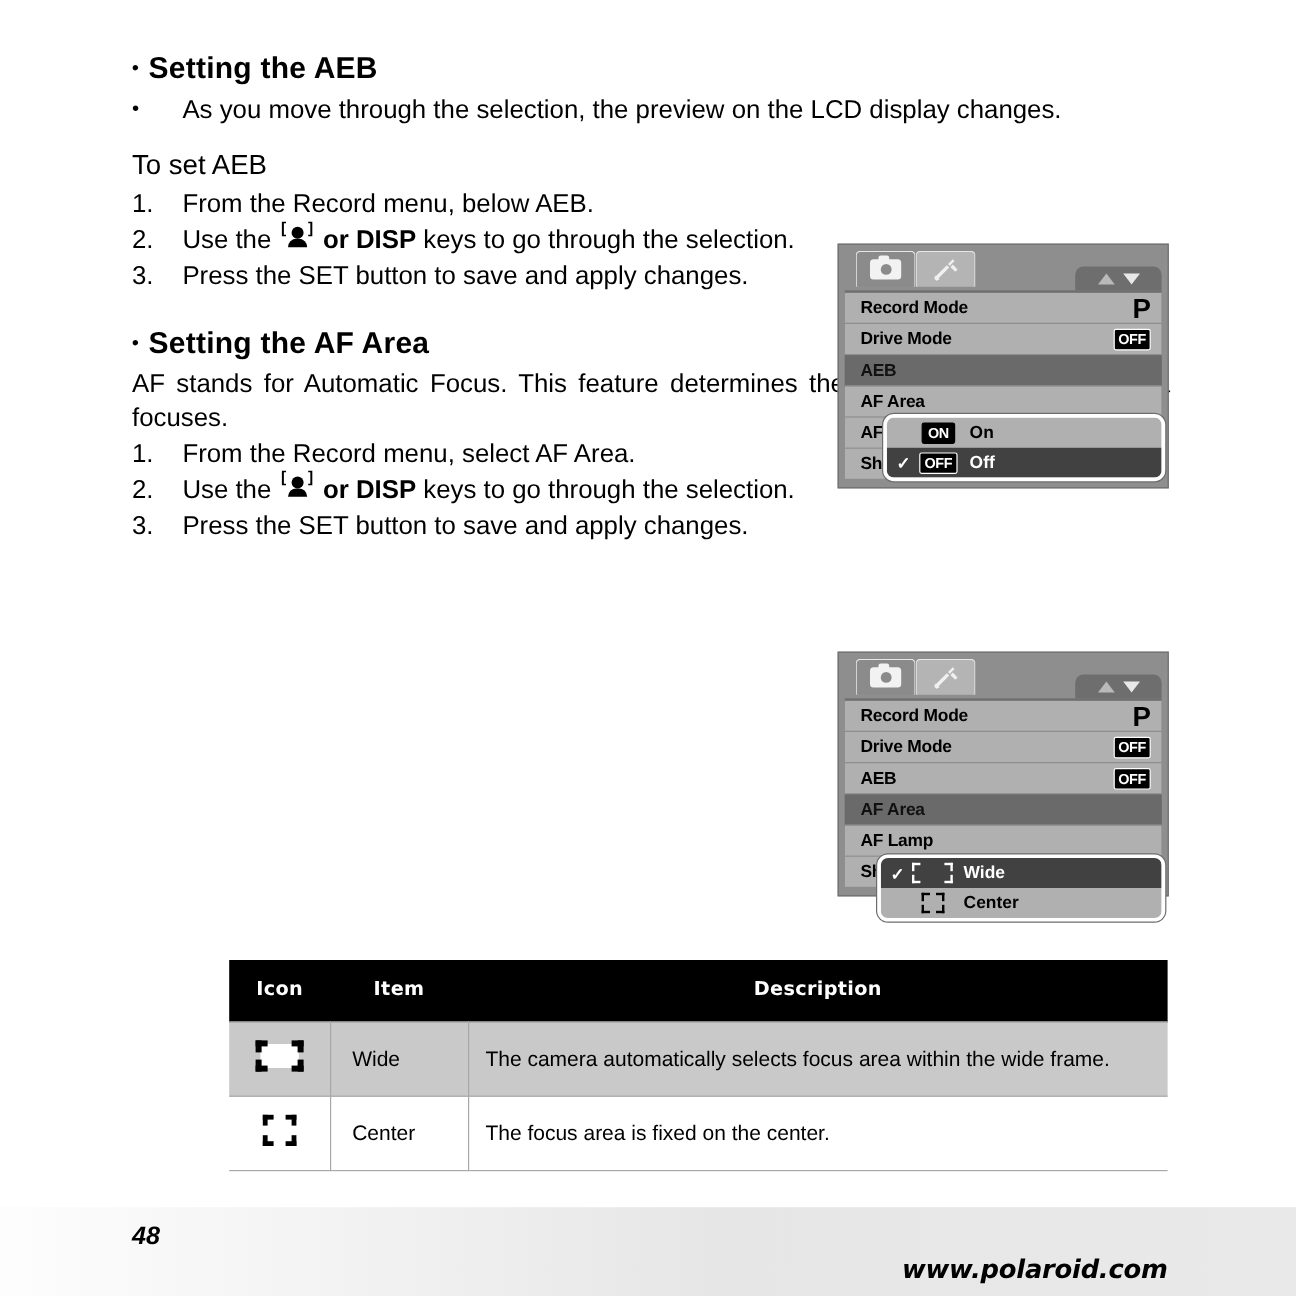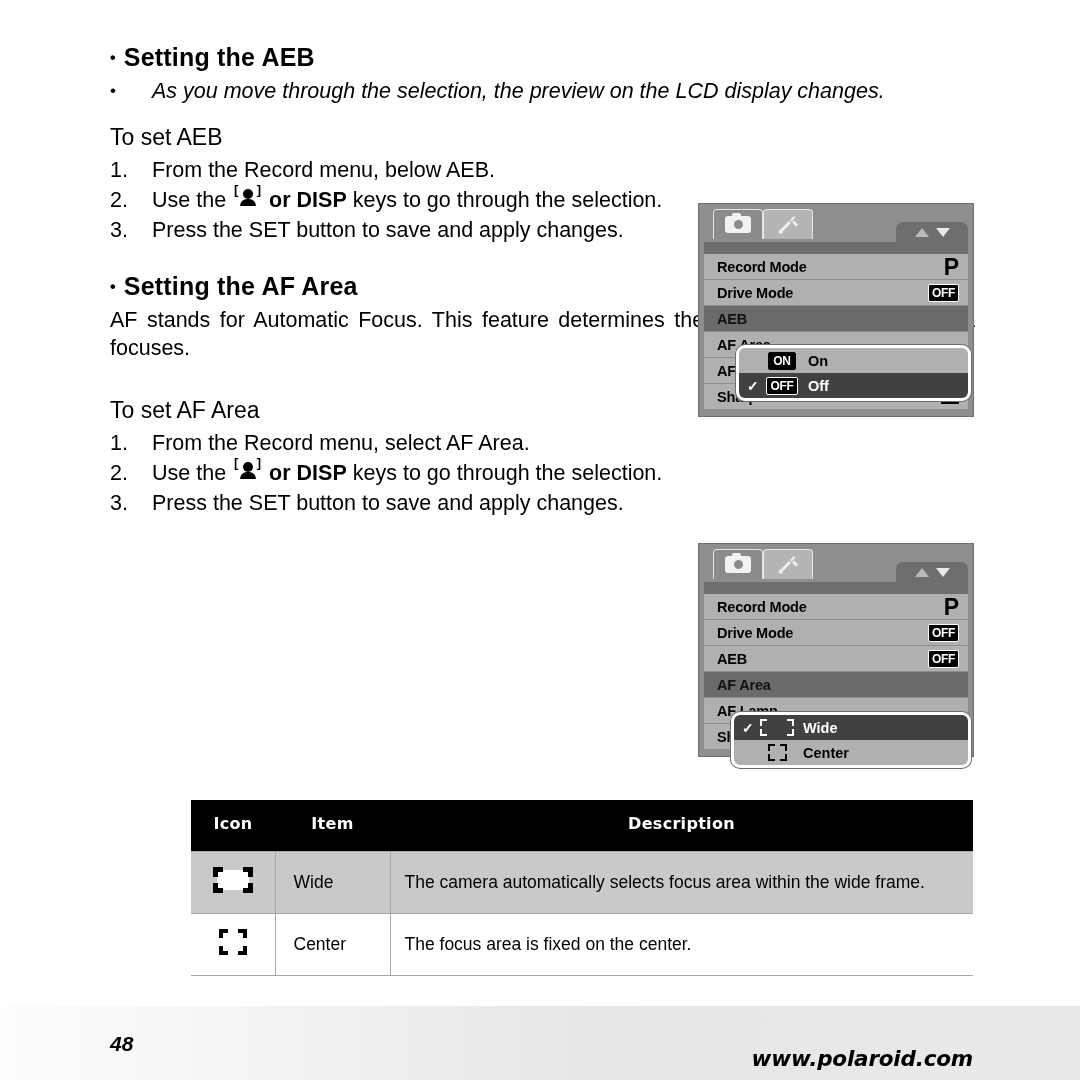--- a/index.html
+++ b/index.html
@@ -56,21 +56,20 @@
   }
   .bullet-row .dot {
     width: 42px;
     flex: 0 0 42px;
     font-size: 17px;
     line-height: 28.5px;
   }
   .bullet-row .btext {
     flex: 1;
     text-align: justify;
-    font-style: italic;
   }
 
   h3.subhead {
     font-size: 23px;
     font-weight: 400;
     margin-top: 18px;
     margin-bottom: 4px;
   }
 
   ol.steps { list-style: none; }
@@ -224,21 +223,21 @@
     width: 0; height: 0;
     border-left: 7px solid transparent;
     border-right: 7px solid transparent;
   }
   .tri.up { border-bottom: 9px solid #b9b9b9; }
   .tri.down { border-top: 9px solid #e8e8e8; }
 
   .lcd-list {
     position: relative;
     background: #6e6e6e;
-    padding-top: 12px;
+    padding-top: 2px;
   }
 
   .mrow {
     position: relative;
     height: 26px;
     background: #b0b0b0;
     border-bottom: 1px solid #8e8e8e;
     display: flex;
     align-items: center;
     padding: 0 9px 0 13px;
@@ -437,21 +436,20 @@
     height: 74px;
     background: linear-gradient(to right, #fdfdfd 0%, #f1f1f1 30%, #e6e6e6 55%, #e9e9e9 100%);
   }
   .footer .pagenum {
     position: absolute;
     left: 110px;
     top: 13px;
     font-size: 21px;
     font-weight: bold;
     font-style: italic;
-    margin-top: 13px;
   }
   .footer .ftitle {
     position: absolute;
     right: 107px;
     top: 11px;
     font-size: 21.5px;
     font-weight: bold;
     font-style: italic;
     font-family: "DejaVu Sans", sans-serif;
     letter-spacing: -0.2px;
@@ -512,21 +510,20 @@
         <span class="stext">Press the SET button to save and apply changes.</span>
       </li>
     </ol>
 
     <h2 class="section-head" style="margin-top:26px">
       <span class="bull">•</span><span>Setting the AF Area</span>
     </h2>
 
     <p class="body">AF stands for Automatic Focus. This feature determines the area on which the camera focuses.</p>
 
-    <h3 class="subhead" style="margin-top:34px">To set AF Area</h3>
 
     <ol class="steps narrow">
       <li>
         <span class="num">1.</span>
         <span class="stext nj">From the Record menu, select AF Area.</span>
       </li>
       <li>
         <span class="num">2.</span>
         <span class="stext"><span>Use the</span>
           <span class="keyicon">

